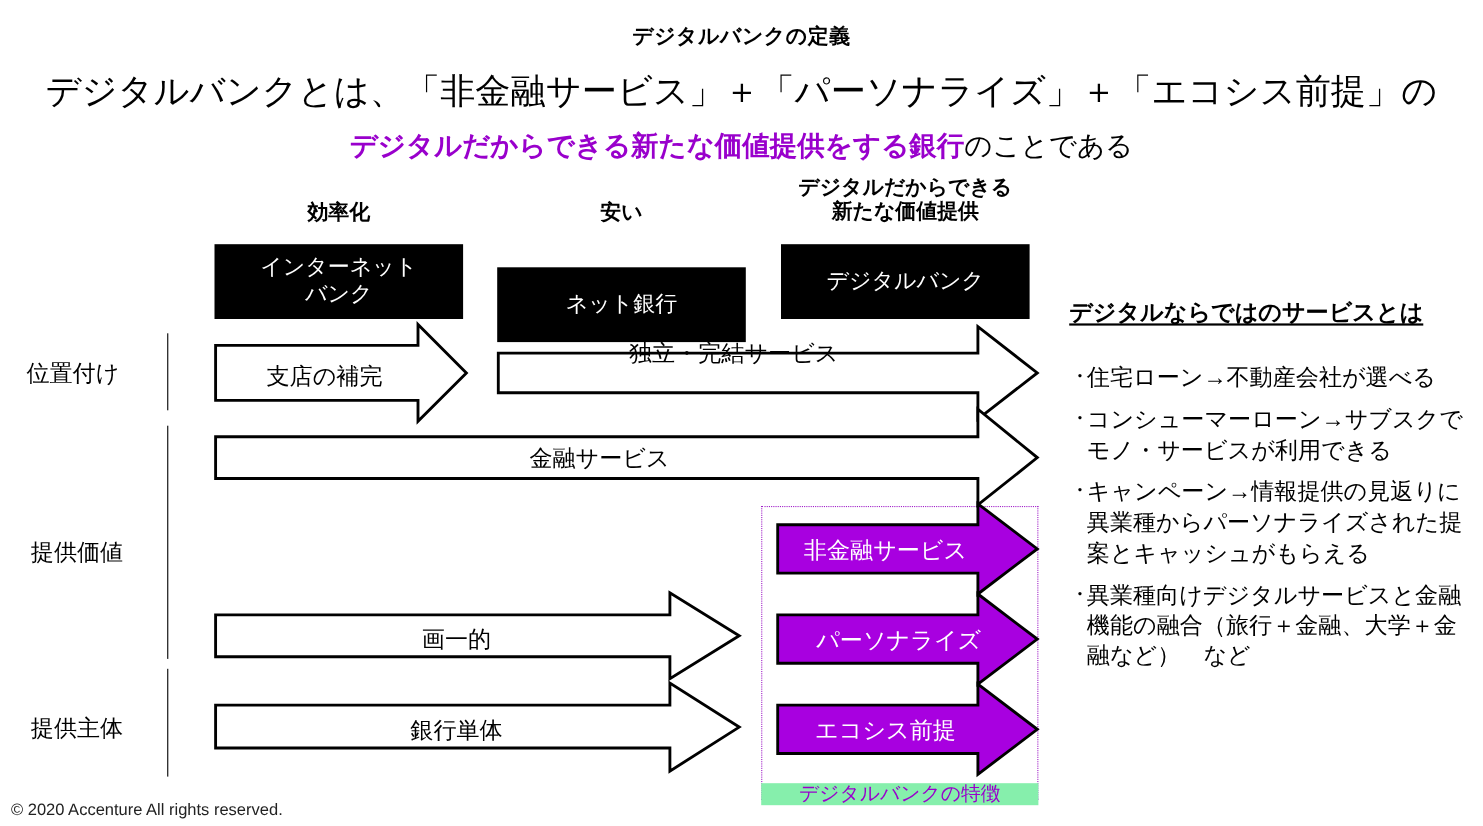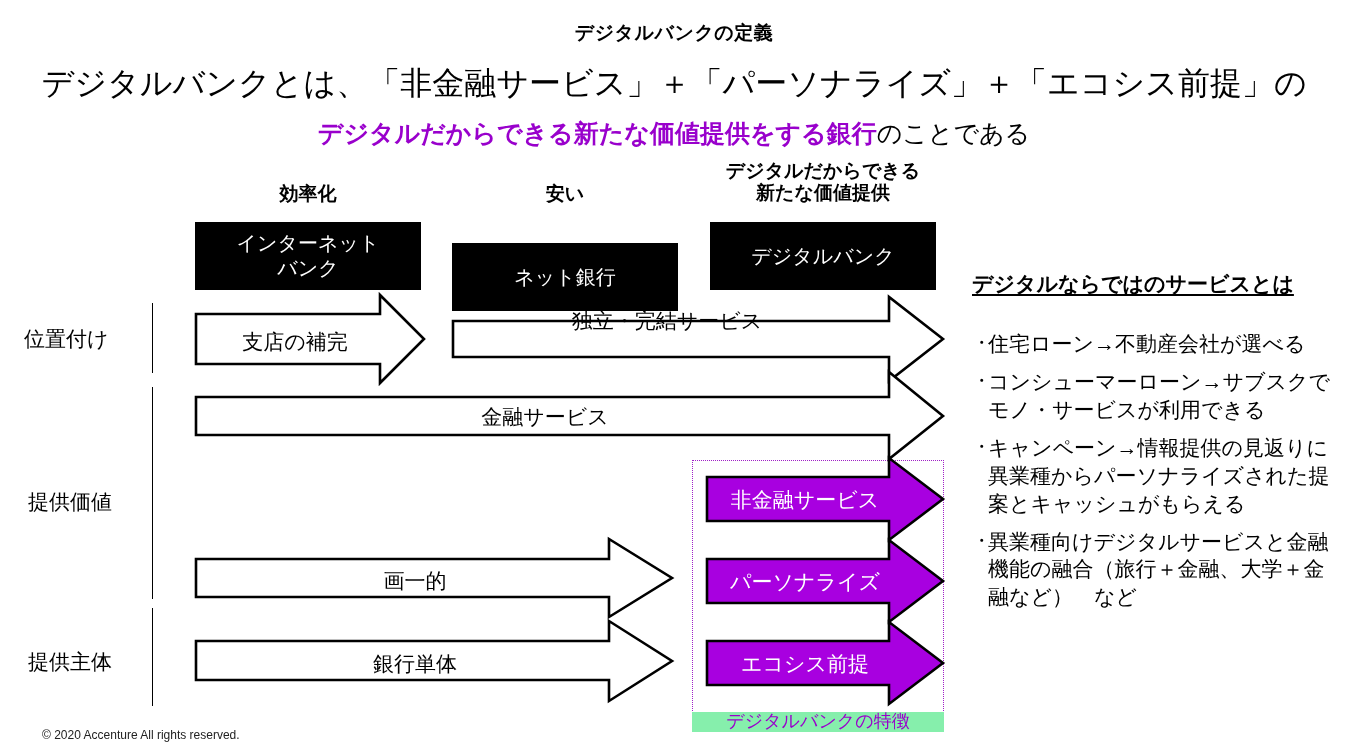--- a/index.html
+++ b/index.html
@@ -80,21 +80,21 @@
 
   
   #atext-shiten{left:195px;top:328px;width:200px;}
   #atext-dokuritsu{left:452px;top:307px;width:430px;}
   #atext-kinyu{left:195px;top:403px;width:700px;}
   #atext-kakuitsu{left:195px;top:567px;width:440px;}
   #atext-ginko{left:195px;top:650px;width:440px;}
 
   
   #ptext-0{left:705px;top:486px;width:200px;}
-  #ptext-1{left:705px;top:568px;width:200px;}
+  #ptext-1{left:705px;top:568px;width:200px;padding-left:12px;}
   #ptext-2{left:705px;top:650px;width:200px;}
 
   
   .dottedbox{
     position:absolute;left:692px;top:460px;width:252px;height:267px;
     border:1.5px dotted #A020C8;
     box-sizing:border-box;
   }
   .dottedlabel{
     position:absolute;left:692px;top:712px;width:252px;
@@ -117,21 +117,21 @@
     display:flex;align-items:flex-start;margin-bottom:10px;
   }
   .bullet .dot{
     width:16px;flex:0 0 16px;font-size:19px;line-height:1.33;
   }
   .bullet .btext{flex:1 1 auto;}
 
   
   .footer{
     position:absolute;left:10px;top:728px;
-    font-size:12px;color:#222;margin-left:32px;
+    font-size:15px;color:#222;
   }
 </style>
 </head>
 <body>
 
 <div class="slide">
 
   <div class="title">デジタルバンクの定義</div>
 
   <div class="subtitle">デジタルバンクとは、「非金融サービス」＋「パーソナライズ」＋「エコシス前提」の</div>

